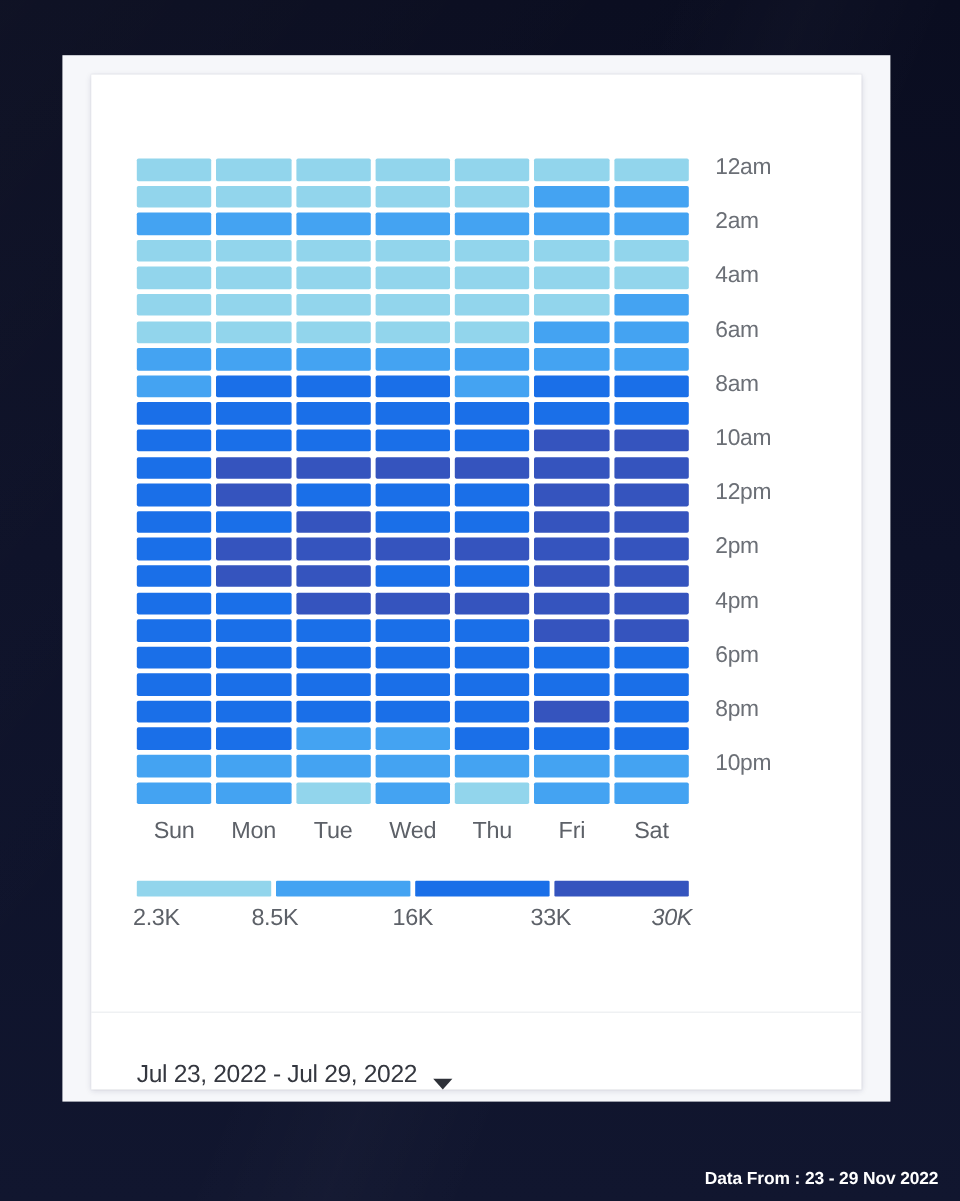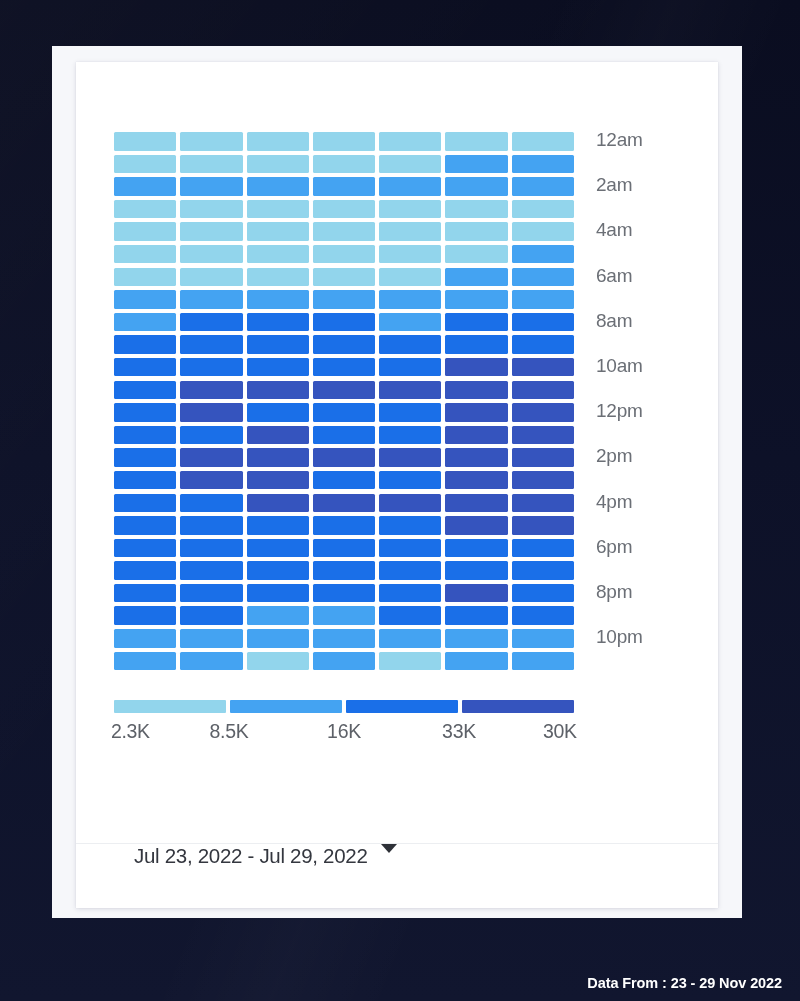--- a/index.html
+++ b/index.html
@@ -152,22 +152,22 @@
 
   
   #card-footer {
     position: absolute;
     left: 0;
     bottom: 0;
     width: 100%;
     height: 65px;
     border-top: 1px solid #eceef1;
     display: flex;
-    align-items: flex-start;
-    padding-left: 58px;
+    align-items: flex-end;
+    padding-left: 38px;
     cursor: pointer;
   }
   #date-range-text {
     font-size: 20.5px;
     color: #34373f;
     letter-spacing: -0.3px;
   }
   #caret {
     margin-left: 13px;
     width: 0; height: 0;
@@ -447,34 +447,43 @@
           <div class="hour-label" style="top: 227px;">10am</div>
           <div class="hour-label" style="top: 272.2px;">12pm</div>
           <div class="hour-label" style="top: 317.4px;">2pm</div>
           <div class="hour-label" style="top: 362.6px;">4pm</div>
           <div class="hour-label" style="top: 407.8px;">6pm</div>
           <div class="hour-label" style="top: 453px;">8pm</div>
           <div class="hour-label" style="top: 498.2px;">10pm</div>
         </div>
     </div>
 
+    <div id="day-labels">
+        <div class="day-label">Sun</div>
+        <div class="day-label">Mon</div>
+        <div class="day-label">Tue</div>
+        <div class="day-label">Wed</div>
+        <div class="day-label">Thu</div>
+        <div class="day-label">Fri</div>
+        <div class="day-label">Sat</div>
+      </div>
 
     <div id="legend">
       <div id="legend-swatches">
           <div class="legend-swatch" style="background: rgb(146, 213, 236);"></div>
           <div class="legend-swatch" style="background: rgb(68, 163, 242);"></div>
           <div class="legend-swatch" style="background: rgb(26, 111, 232);"></div>
           <div class="legend-swatch" style="background: rgb(53, 84, 190);"></div>
         </div>
       <div id="legend-ticks">
           <div class="legend-tick" style="left: 0%; transform: translateX(-8%);">2.3K</div>
           <div class="legend-tick" style="left: 25%;">8.5K</div>
           <div class="legend-tick" style="left: 50%;">16K</div>
           <div class="legend-tick" style="left: 75%;">33K</div>
-          <div class="legend-tick" style="left: 100%; transform: translateX(-92%);">30K</div>
+          <div class="legend-tick" style="left: 100%; transform: translateX(-92%); font-style: italic;">30K</div>
         </div>
     </div>
 
   </div>
 
   <div id="card-footer">
     <span id="date-range-text">Jul 23, 2022 - Jul 29, 2022</span>
     <span id="caret"></span>
   </div>
 

